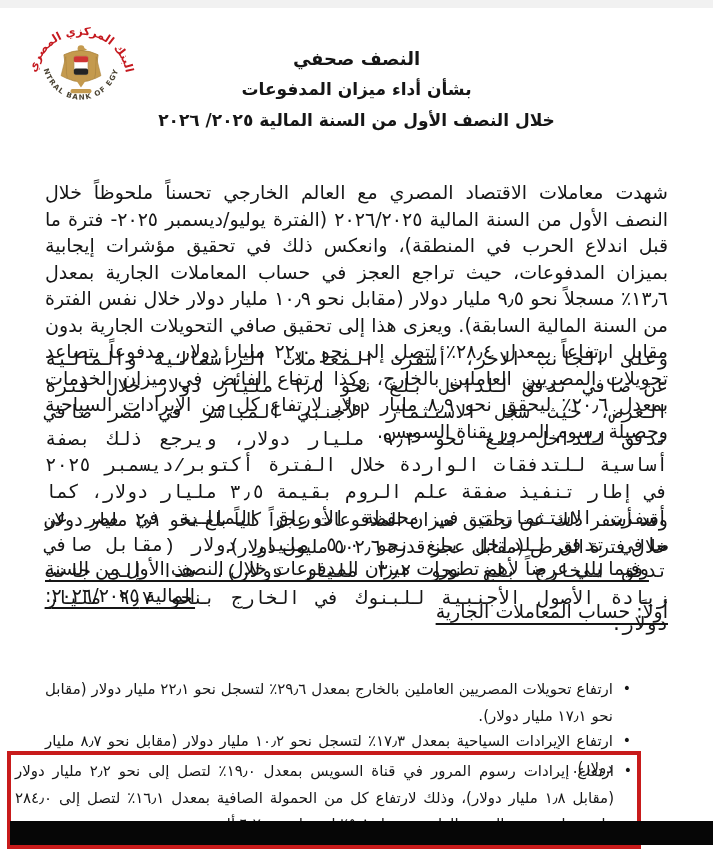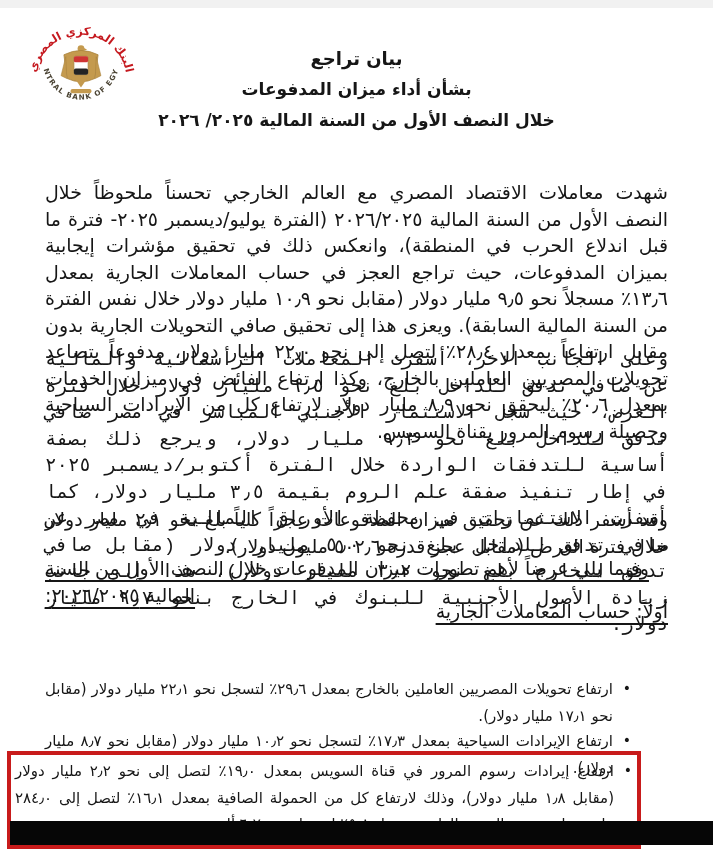--- a/index.html
+++ b/index.html
@@ -58,21 +58,21 @@
         <rect x="52.5" y="46.5" width="15" height="19.5" rx="2" fill="#ffffff" stroke="#a8813c" stroke-width="0.8"></rect>
         <rect x="52.5" y="46.5" width="15" height="6.5" rx="2" fill="#cf3434"></rect>
         <rect x="52.5" y="59.5" width="15" height="6.5" rx="2" fill="#242424"></rect>
         <path d="M53.5 70 h13 l-6.5 9.5 z" fill="#c49a4e"></path>
         <rect x="49" y="81" width="22" height="4.4" rx="2" fill="#c49a4e"></rect>
       </g>
     </svg>
   </div>
 
   <div class="hdr">
-    <div class="l1">بيان تراجع</div>
+    <div class="l1">النصف صحفي</div>
     <div class="l2">بشأن أداء ميزان المدفوعات</div>
     <div class="l3">خلال النصف الأول من السنة المالية ٢٠٢٥/ ٢٠٢٦</div>
   </div>
 
   <p class="blk p1">شهدت معاملات الاقتصاد المصري مع العالم الخارجي تحسناً ملحوظاً خلال النصف الأول من السنة المالية ٢٠٢٦/٢٠٢٥ (الفترة يوليو/ديسمبر ٢٠٢٥- فترة ما قبل اندلاع الحرب في المنطقة)، وانعكس ذلك في تحقيق مؤشرات إيجابية بميزان المدفوعات، حيث تراجع العجز في حساب المعاملات الجارية بمعدل ١٣٫٦٪ مسجلاً نحو ٩٫٥ مليار دولار (مقابل نحو ١٠٫٩ مليار دولار خلال نفس الفترة من السنة المالية السابقة). ويعزى هذا إلى تحقيق صافي التحويلات الجارية بدون مقابل ارتفاعاً بمعدل ٢٨٫٤٪ لتصل إلى نحو ٢٢٫٠ مليار دولار، مدفوعاً بتصاعد تحويلات المصريين العاملين بالخارج، وكذا ارتفاع الفائض في ميزان الخدمات بمعدل ٢٠٫٦٪ ليحقق نحو ٨٫٩ مليار دولار لارتفاع كل من الإيرادات السياحية وحصيلة رسوم المرور بقناة السويس.</p>
   <p class="blk p2">وعلى الجانب الاخر، أسفرت المعاملات الرأسمالية والمالية عن صافي تدفق للداخل بلغ نحو ٦٫٥ مليار دولار خلال فترة العرض، حيث سجل الاستثمار الأجنبي المباشر في مصر صافي تدفق للداخل بلغ نحو ٩٫٣ مليار دولار، ويرجع ذلك بصفة أساسية للتدفقات الواردة خلال الفترة أكتوبر/ديسمبر ٢٠٢٥ في إطار تنفيذ صفقة علم الروم بقيمة ٣٫٥ مليار دولار، كما أسفرت الاستثمارات في محفظة الأوراق المالية في مصر عن صافي تدفق للداخل بلغ نحو ٥٫٠ مليار دولار (مقابل صافي تدفق للخارج بلغ نحو ٣٫٢ مليار دولار)، هذا إلى جانب زيادة الأصول الأجنبية للبنوك في الخارج بنحو ٩٫٧ مليار دولار.</p>
   <p class="blk p3">وقد أسفر ذلك عن تحقيق ميزان المدفوعات عجزاً كلياً بلغ نحو ٢٫١ مليار دولار خلال فترة العرض (مقابل عجز قدره ٥٠٢٫٦ مليون دولار).</p>
 
   <div class="blk h-dev">وفيما يلي عرضاً لأهم تطورات ميزان المدفوعات خلال النصف الأول من السنة المالية ٢٠٢٦/٢٠٢٥:</div>
   <div class="blk h-first">أولاً: حساب المعاملات الجارية</div>

